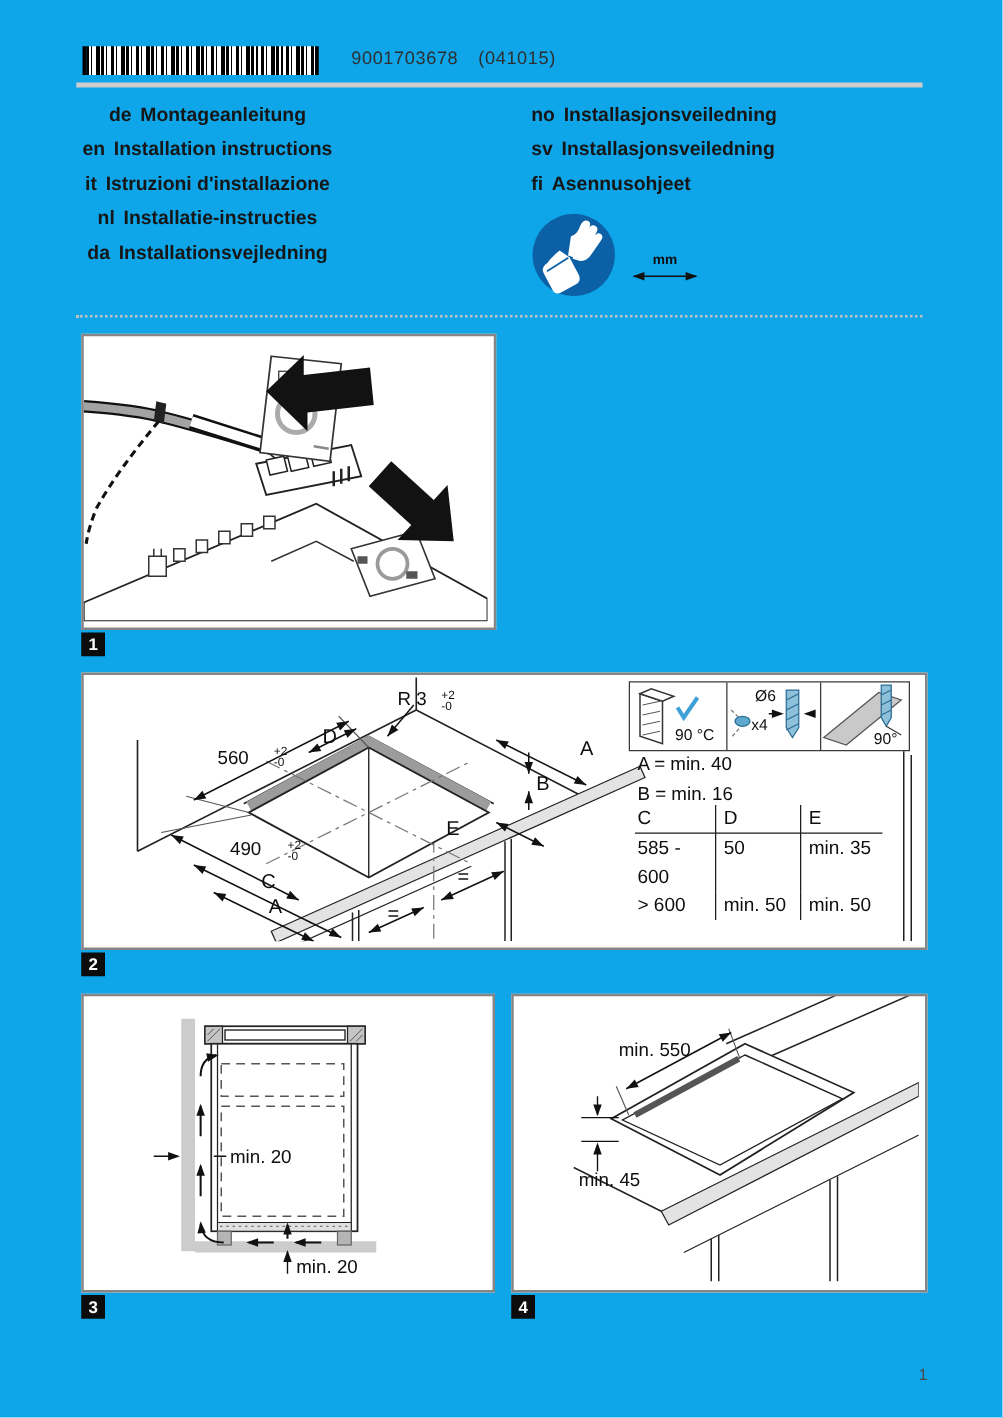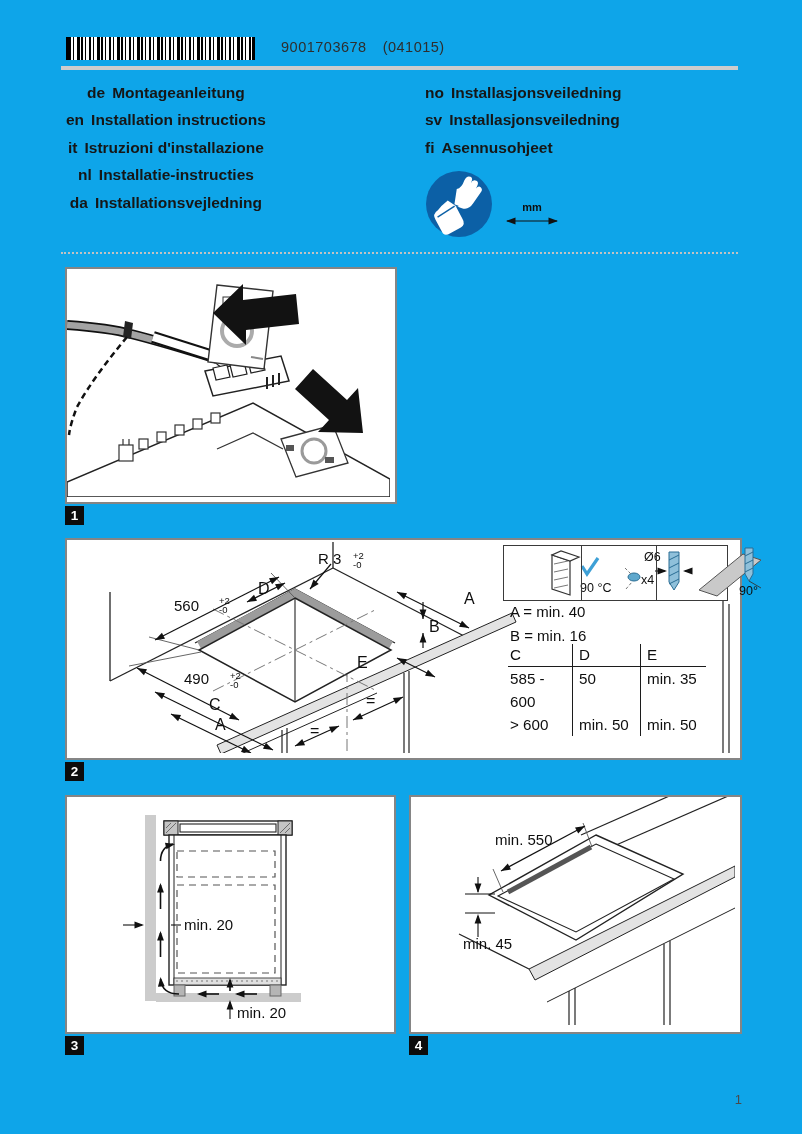--- a/index.html
+++ b/index.html
@@ -16,21 +16,21 @@
   .langcol{font-size:15.5px;font-weight:bold;color:#161616;line-height:27.4px;}
   .langcol .code{margin-right:7px;}
   .lang-left{left:66px;top:79px;text-align:center;}
   .lang-right{left:425px;top:79px;}
   .fig{position:absolute;border:2.5px solid #858585;background:#fff;}
   .fig svg{display:block;}
   .figlabel{position:absolute;width:19px;height:19px;background:#0c0c0c;color:#fff;
     font-weight:bold;font-size:13.5px;display:flex;align-items:center;justify-content:center;}
   .panel{position:absolute;left:436px;top:5px;width:225px;height:56px;background:#fff;
     border:1.6px solid #3a3a3a;display:flex;box-sizing:border-box;z-index:3;}
-  .panel .cell{height:100%;box-sizing:border-box;padding-left:40px;}
+  .panel .cell{height:100%;box-sizing:border-box;}
   .panel .cell+.cell{border-left:1.6px solid #3a3a3a;}
   .notes{position:absolute;left:443px;top:60px;font-size:15px;line-height:24px;color:#0e0e0e;z-index:3;}
   .t2{position:absolute;left:441px;top:104px;font-size:15.2px;color:#0e0e0e;z-index:3;
       display:grid;grid-template-columns:64px 68px 66px;}
   .t2 .hc{line-height:22px;border-bottom:1.6px solid #1c1c1c;}
   .t2 .rc{line-height:23px;}
   .t2 .c2,.t2 .c3{border-left:1.6px solid #1c1c1c;padding-left:6px;}
   .t2 .c1{padding-left:2px;}
   svg text{font-family:"Liberation Sans",sans-serif;fill:#0e0e0e;}
   .pageno{left:712px;top:1092px;width:30px;text-align:right;font-size:13px;color:#4a4a4a;}

